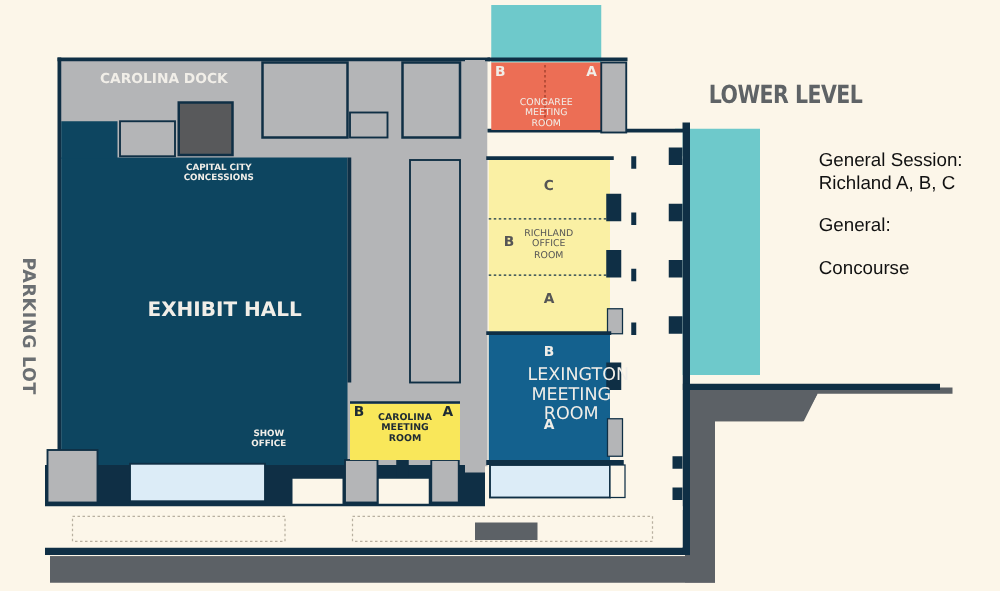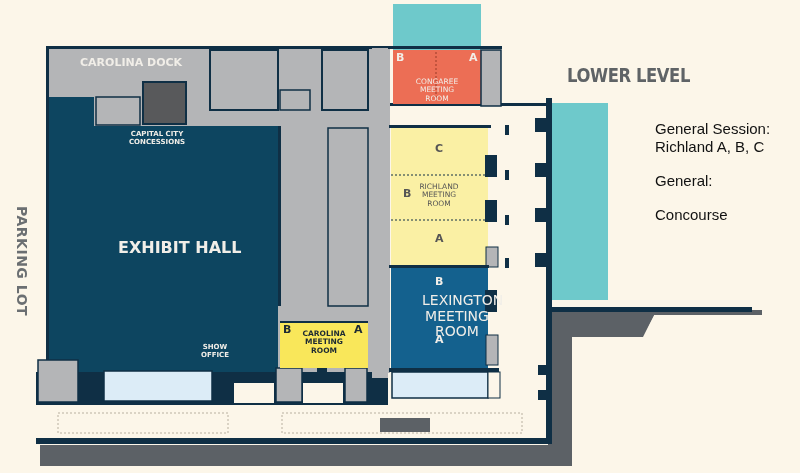--- a/index.html
+++ b/index.html
@@ -100,31 +100,31 @@
   <rect x="535" y="208" width="11" height="14" fill="#0f2f45"></rect>
   <rect x="535" y="253" width="11" height="14" fill="#0f2f45"></rect>
   <rect x="538" y="365" width="8" height="10" fill="#0f2f45"></rect>
   <rect x="538" y="390" width="8" height="10" fill="#0f2f45"></rect>
 </svg>
 
 <div id="title">LOWER LEVEL</div>
 <div id="parking">PARKING LOT</div>
 
 <div class="lbl w" style="left:80px;top:57px;font-size:11px;">CAROLINA DOCK</div>
-<div class="lbl w" style="left:122px;top:131px;width:70px;font-size:7px;">CAPITAL CITY CONCESSIONS</div>
+<div class="lbl w" style="left:140px;top:131px;width:70px;font-size:7px;">CAPITAL CITY CONCESSIONS</div>
 <div class="lbl w" style="left:118px;top:239px;font-size:16px;">EXHIBIT HALL</div>
 <div class="lbl w" style="left:200px;top:344px;width:30px;font-size:7px;">SHOW OFFICE</div>
 
 <div class="lbl w" style="left:396px;top:52px;font-size:11px;">B</div>
 <div class="lbl w" style="left:469px;top:52px;font-size:11px;">A</div>
 <div class="lbl w" style="left:408px;top:78px;width:58px;font-size:7.5px;font-weight:normal;">CONGAREE MEETING ROOM</div>
 
 <div class="lbl gr" style="left:435px;top:143px;font-size:11px;color:#555;">C</div>
 <div class="lbl gr" style="left:403px;top:188px;font-size:11px;color:#555;">B</div>
-<div class="lbl gr" style="left:414px;top:183px;width:50px;font-size:7.5px;font-weight:normal;color:#555;">RICHLAND MEETING ROOM</div>
+<div class="lbl gr" style="left:414px;top:183px;width:50px;font-size:7.5px;font-weight:normal;color:#555;">RICHLAND OFFICE ROOM</div>
 <div class="lbl gr" style="left:435px;top:233px;font-size:11px;color:#555;">A</div>
 
 <div class="lbl w" style="left:435px;top:276px;font-size:11px;">B</div>
 <div class="lbl w" style="left:404px;top:293px;width:70px;font-size:14px;font-weight:normal;margin-left:18px;">LEXINGTON MEETING ROOM</div>
 <div class="lbl w" style="left:435px;top:334px;font-size:11px;">A</div>
 
 <div class="lbl dk" style="left:283px;top:324px;font-size:11px;">B</div>
 <div class="lbl dk" style="left:354px;top:324px;font-size:11px;">A</div>
 <div class="lbl dk" style="left:294px;top:330px;width:60px;font-size:7.5px;">CAROLINA MEETING ROOM</div>
 

